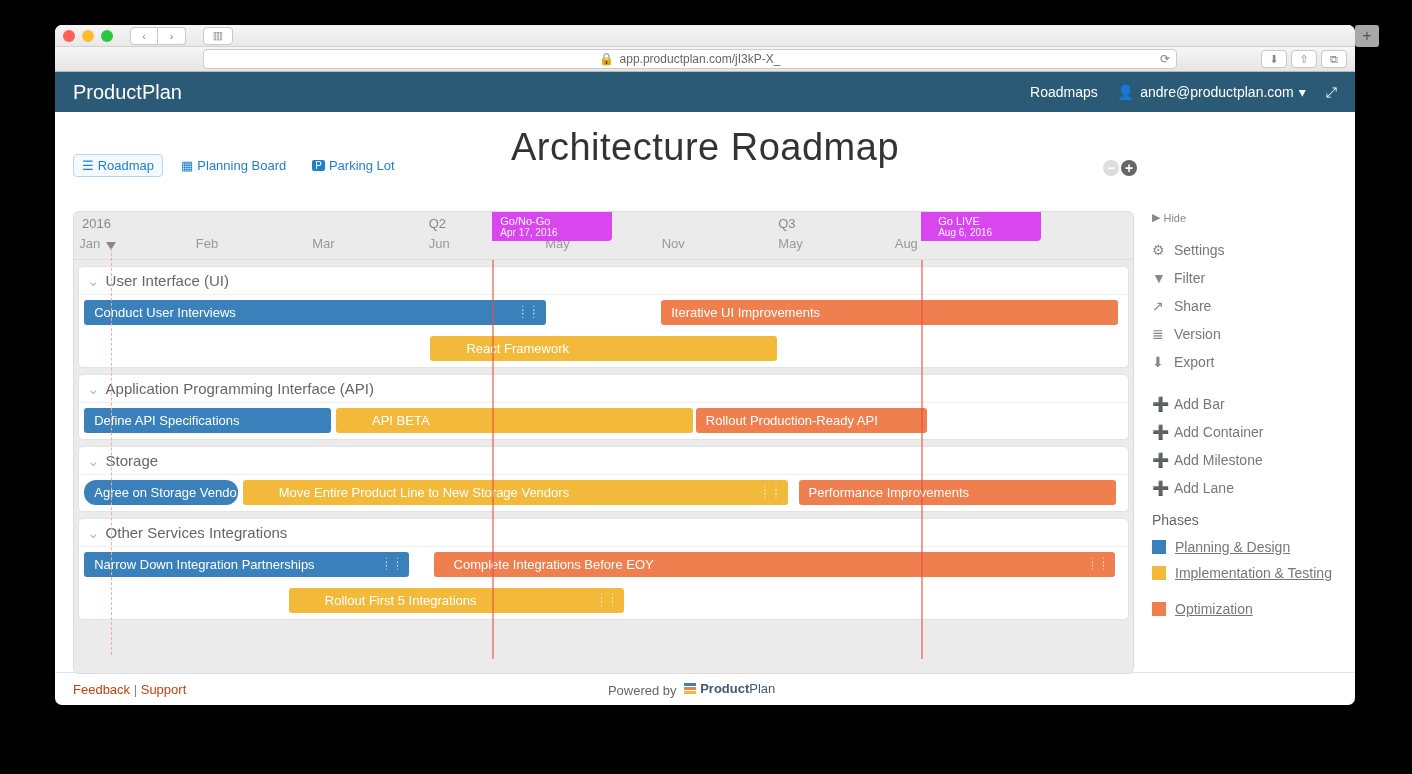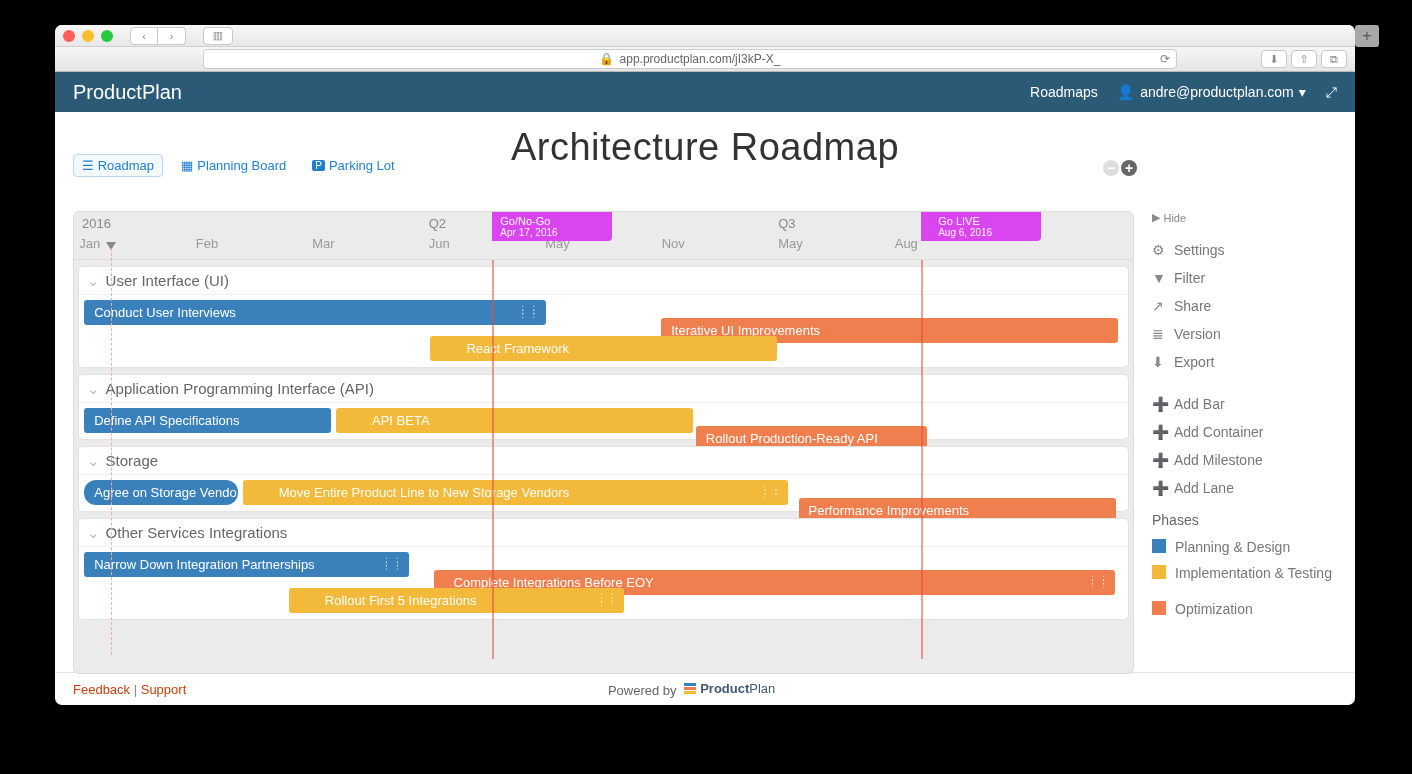--- a/index.html
+++ b/index.html
@@ -40,41 +40,41 @@
   .zminus{background:#ddd;color:#fff;} .zplus{background:#666;color:#fff;}
   
   .layout { display:flex; margin-top:42px; gap:18px;}
   .roadmap { flex:1; background:#ebebeb; border:1px solid #dcdcdc; border-radius:6px; position:relative; overflow:hidden; height:463px;}
   .sidebar { width:185px; padding-top:0; font-size:14px; color:#777;}
   .sb-hide { color:#888; font-size:11px; display:flex; align-items:center; gap:3px; margin-bottom:12px;}
   .sb-item { display:flex; align-items:center; gap:8px; padding:6px 0; cursor:pointer;}
   .sb-item svg, .sb-item .ico { width:14px; color:#888;}
   .sb-sep { height:14px; }
   .sb-head { color:#666; font-weight:500; margin:10px 0 6px;}
-  .leg { display:flex; gap:9px; padding:5px 0;}
+  .leg { display:flex; align-items:center; gap:9px; padding:5px 0;text-decoration:underline;}
   .leg .sw { width:14px;height:14px;}
   
   .tl-head { height:48px; position:relative; border-bottom:1px solid #ddd;}
   .tl-q { position:absolute; top:4px; color:#888; font-size:13px; font-weight:500;}
   .tl-m { position:absolute; top:24px; color:#999; font-size:13px;}
   .today-line { position:absolute; top:36px; bottom:18px; border-left:1px dashed #f4a9a9; z-index:2;}
   .today-tri { position:absolute; top:30px; width:0;height:0;border-left:5px solid transparent;border-right:5px solid transparent;border-top:8px solid #888;}
   .ms { position:absolute; top:0; width:120px; background:#d946ef; color:#fff; padding:3px 8px 3px 8px; font-size:11px; z-index:4; border-radius:0 0 4px 0;}
   .ms::before{content:'';position:absolute;left:-10px;top:0;border-top:10px solid transparent;border-bottom:10px solid transparent;}
   .ms .d { font-size:10px; opacity:0.95;}
   .ms-line { position:absolute; top:48px; bottom:14px; width:2px; background:rgba(231,76,60,0.55); z-index:3;}
   
   .lanes { position:absolute; top:48px; left:4px; right:4px; bottom:14px; overflow:hidden;}
   .lane { background:#fff; border:1px solid #e3e3e3; border-radius:5px; margin:6px 0; position:relative;}
   .lane-hd { height:28px; display:flex; align-items:center; gap:6px; padding:0 8px; color:#666; font-weight:500; font-size:15px; border-bottom:1px solid #f0f0f0;}
   .chev { color:#bbb; }
   .lane-body { position:relative; }
   .row { position:relative; height:36px;}
   .bar { position:absolute; top:5px; height:25px; border-radius:3px; color:#fff; font-size:13px; display:flex; align-items:center; padding:0 10px; white-space:nowrap; overflow:hidden;}
-  .c-blue{background:#3a81bb;} .c-orange{background:#ef7f4e;margin-top:18px;} .c-yellow{background:#f3b93a;padding-left:36px;}
+  .c-blue{background:#3a81bb;} .c-orange{background:#ef7f4e;} .c-yellow{background:#f3b93a;padding-left:36px;}
   .grip { position:absolute; right:6px; top:8px; font-size:10px; color:rgba(255,255,255,0.6); line-height:4px; letter-spacing:1px;}
   
   .footer { border-top:1px solid #e5e5e5; height:34px; display:flex; align-items:center; padding:0 18px; font-size:13px; color:#888;}
   .footer a{color:#c2410c; text-decoration:none;}
   .footer .pb { flex:1; text-align:center; color:#666; font-size:13px;}
   .pp-logo { display:inline-flex; align-items:center; font-weight:bold; color:#425b74; margin-left:4px;}
   .pp-logo .bars{display:inline-block;margin-right:4px;}
   .pp-logo .bars span{display:block;width:12px;height:3px;margin:1px 0;}
 </style>
 </head>

